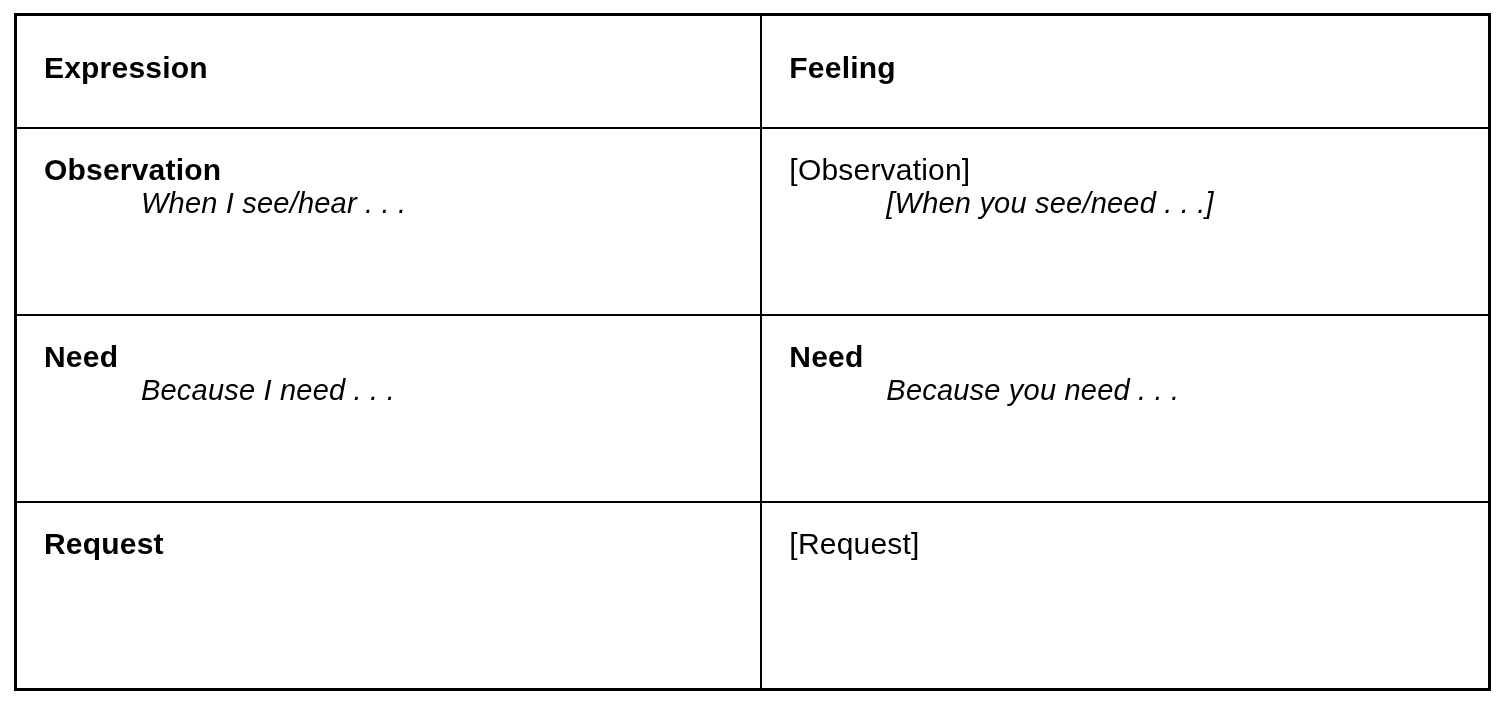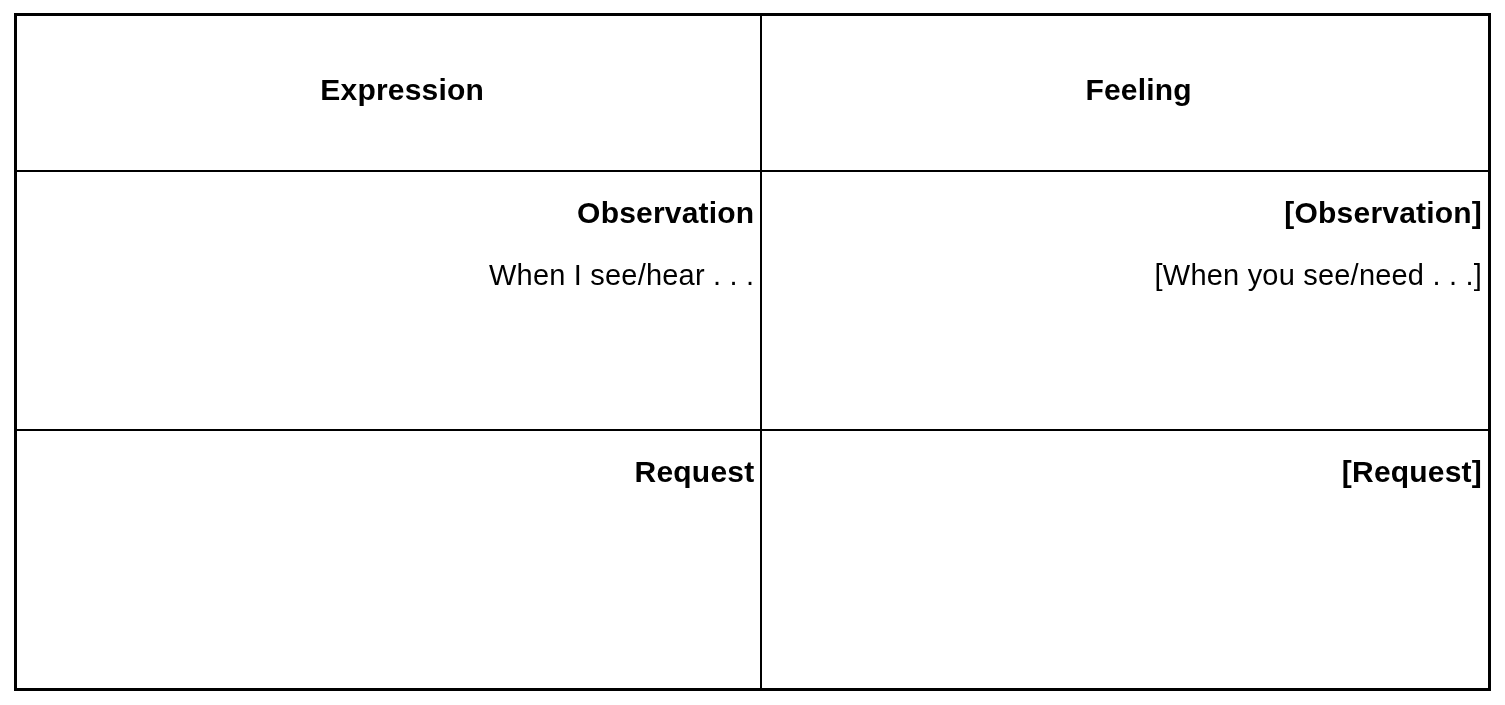--- a/index.html
+++ b/index.html
@@ -40,52 +40,51 @@
 
   table.nvc-table {
     border-width: 3px;
   }
 
   col.col-expression { width: 50.6%; }
   col.col-empathy    { width: 49.4%; }
 
   th.header-cell {
     height: 100px;
-    text-align: center;
+    text-align: left;
     vertical-align: middle;
     padding: 0 0 6px 27px;
     font-size: 30px;
     font-weight: bold;
     color: #000000;
     letter-spacing: 0.2px;
   }
 
   td.body-cell {
     height: 143px;
     vertical-align: top;
     padding: 24px 6px 10px 27px;
-    text-align: right;
   }
 
   .cell-label {
     font-size: 30px;
     font-weight: bold;
     line-height: 1.15;
     color: #000000;
     letter-spacing: 0.2px;
   }
 
   .cell-label.plain {
-    font-weight: bold;
+    font-weight: normal;
   }
 
   .cell-prompt {
     font-size: 29px;
+    font-style: italic;
     line-height: 1.15;
-    margin-top: 28px;
     padding-left: 97px;
     color: #000000;
     letter-spacing: 0.2px;
   }
 </style>
 </head>
 <body>
 
 <div class="page">
   <table class="nvc-table">
@@ -105,20 +104,30 @@
         <div class="cell-label">Observation</div>
         <div class="cell-prompt">When I see/hear . . .</div>
       </td>
       <td class="body-cell">
         <div class="cell-label plain">[Observation]</div>
         <div class="cell-prompt">[When you see/need . . .]</div>
       </td>
     </tr>
 
 
+    <tr>
+      <td class="body-cell">
+        <div class="cell-label">Need</div>
+        <div class="cell-prompt">Because I need . . .</div>
+      </td>
+      <td class="body-cell">
+        <div class="cell-label">Need</div>
+        <div class="cell-prompt">Because you need . . .</div>
+      </td>
+    </tr>
 
     <tr>
       <td class="body-cell">
         <div class="cell-label">Request</div>
 
       </td>
       <td class="body-cell">
         <div class="cell-label plain">[Request]</div>
 
       </td>

